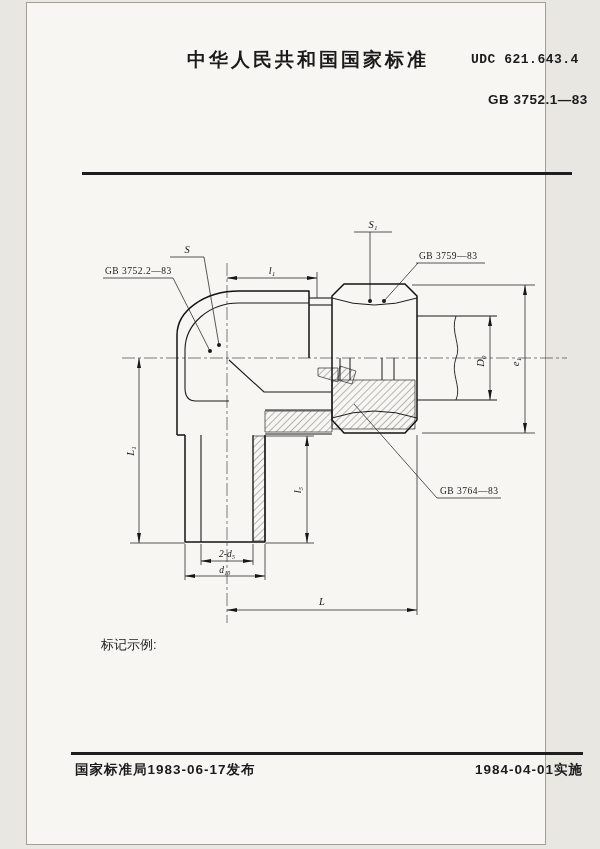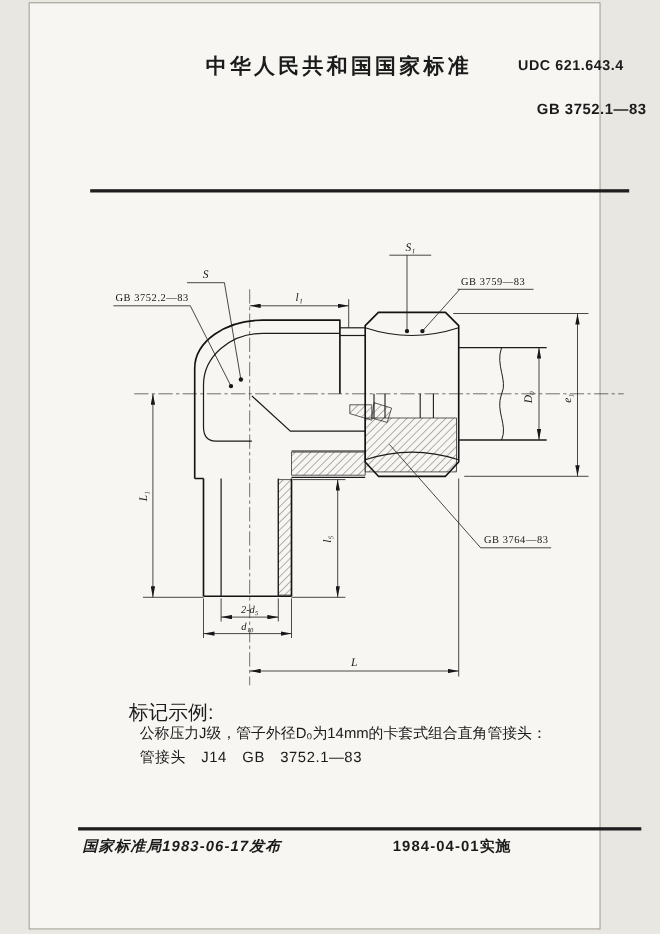--- a/index.html
+++ b/index.html
@@ -14,46 +14,46 @@
     position:absolute;left:2px;top:2px;width:520px;height:843px;
     background:#f7f6f2;border:1px solid #a49f96;box-sizing:border-box;margin-left:24px;
   }
   .abs{position:absolute;}
   .hdr-org{
     left:160px;top:44px;width:280px;
     font-size:19px;font-weight:700;letter-spacing:3px;white-space:nowrap;
   }
   .hdr-udc{
     left:444px;top:49px;width:130px;
-    font-size:13px;font-weight:700;letter-spacing:.5px;white-space:nowrap;
+    font-size:13px;font-weight:700;letter-spacing:.5px;white-space:nowrap;font-family:Liberation Mono, monospace;
   }
   .hdr-title{
     left:141px;top:82px;width:320px;
     font-size:23px;font-weight:700;letter-spacing:2px;white-space:nowrap;
   }
   .hdr-gb{
     left:461px;top:89px;width:140px;
     font-size:13.5px;font-weight:700;letter-spacing:.5px;white-space:nowrap;
   }
   .hdr-en{
     left:148px;top:123px;width:300px;
     font-family:"Liberation Serif",serif;
     font-size:15px;font-weight:700;white-space:nowrap;
   }
   .rule-top{left:55px;top:169px;width:490px;height:2.5px;background:#1e1e1e;}
   .rule-bottom{left:44px;top:749px;width:512px;height:2.5px;background:#1e1e1e;}
   .scope{
     left:78px;top:180px;width:460px;
     font-size:13.5px;line-height:20px;white-space:nowrap;
   }
-  .mark-head{left:90px;top:633px;font-size:18px;white-space:nowrap;}
+  .mark-head{left:74px;top:633px;font-size:13px;white-space:nowrap;}
   .mark-l1{left:100px;top:655px;font-size:13.5px;white-space:nowrap;}
   .mark-l2{left:100px;top:677px;font-size:13.5px;letter-spacing:.5px;white-space:nowrap;}
-  .ft-issued{left:48px;top:758px;font-size:13.5px;font-weight:700;letter-spacing:1px;white-space:nowrap;font-style:italic;}
-  .ft-impl{left:330px;top:758px;width:226px;font-size:13.5px;font-weight:700;letter-spacing:1px;white-space:nowrap;}
+  .ft-issued{left:48px;top:758px;font-size:13.5px;font-weight:700;letter-spacing:1px;white-space:nowrap;}
+  .ft-impl{left:330px;top:758px;width:226px;text-align:right;font-size:13.5px;font-weight:700;letter-spacing:1px;white-space:nowrap;}
   svg text{font-family:"Liberation Serif",serif;fill:#181818;}
   .dim{font-style:italic;font-size:10.5px;}
   .ref{font-size:9.5px;letter-spacing:.5px;}
 </style>
 </head>
 <body>
 
 <div class="page">
 
   <div class="abs hdr-org">中华人民共和国国家标准</div>
@@ -171,20 +171,18 @@
     </g>
 
     <text class="dim" x="105" y="45" text-anchor="middle">S</text>
     <text class="ref" x="23" y="66">GB 3752.2—83</text>
     <text class="dim" x="291" y="20" text-anchor="middle">S₁</text>
     <text class="ref" x="337" y="51">GB 3759—83</text>
     <text class="ref" x="358" y="286">GB 3764—83</text>
   </svg>
 
   <div class="abs mark-head">标记示例:</div>
-  <div class="abs mark-l1">公称压力J级，管子外径D₀为14mm的卡套式组合直角管接头：</div>
-  <div class="abs mark-l2">管接头　J14　GB　3752.1—83</div>
 
   <div class="abs rule-bottom"></div>
   <div class="abs ft-issued">国家标准局1983-06-17发布</div>
   <div class="abs ft-impl">1984-04-01实施</div>
 
 </div>
 
 </body></html>

